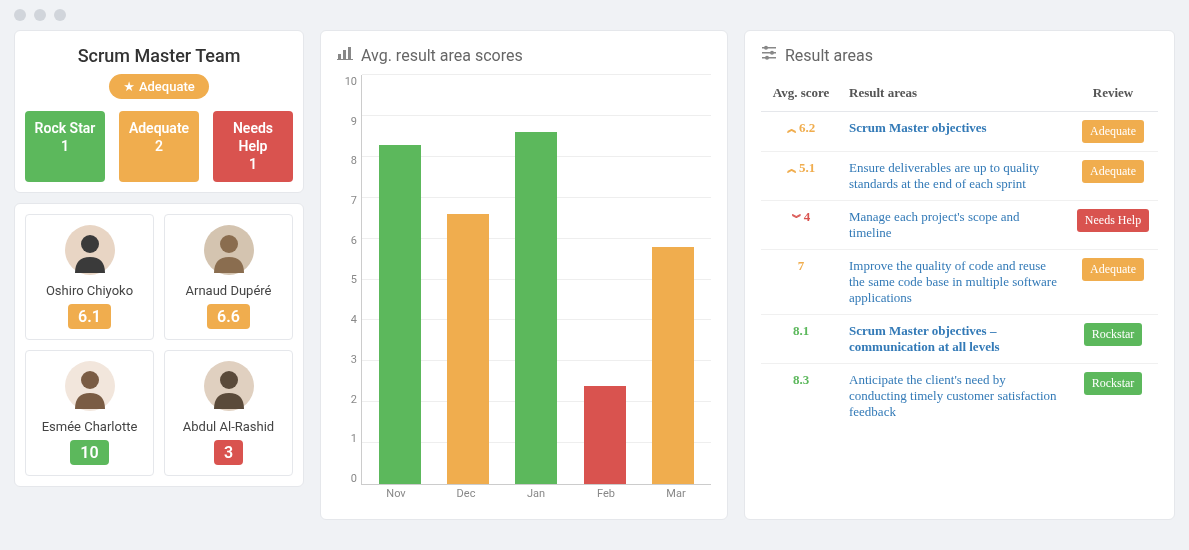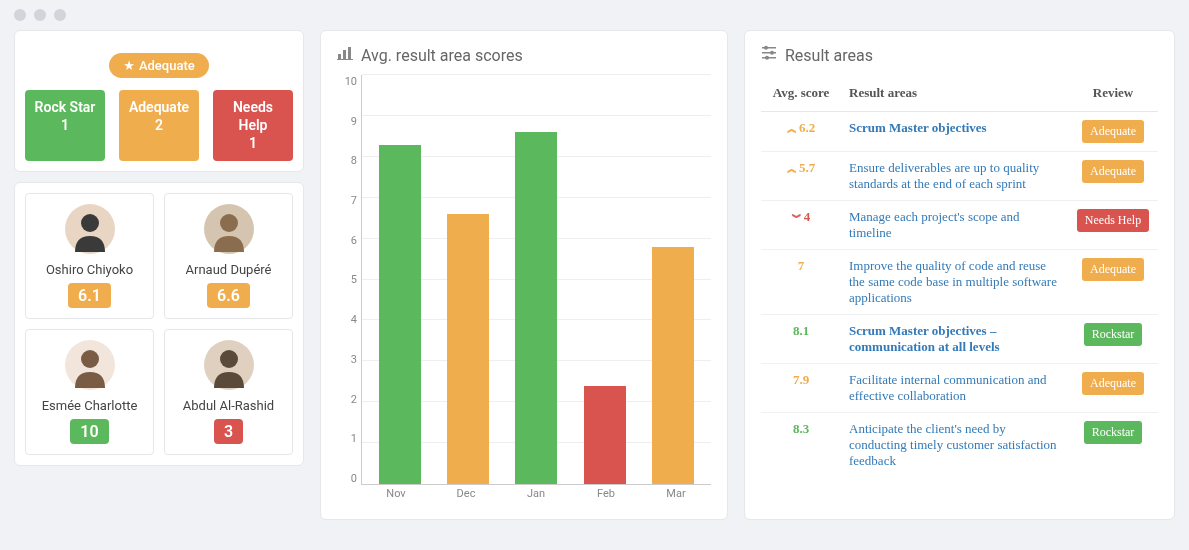--- a/index.html
+++ b/index.html
@@ -115,20 +115,21 @@
 <div class="window-chrome">
   <div class="chrome-dot"></div>
   <div class="chrome-dot"></div>
   <div class="chrome-dot"></div>
 </div>
 
 <div class="container">
 
   <div class="left-col">
     <div class="panel team-panel">
+      <div class="team-title">Scrum Master Team</div>
       <div class="badge-row">
         <span class="badge-pill">
           <span>★</span>
           <span>Adequate</span>
         </span>
       </div>
       <div class="status-grid" id="status-grid">
           <div class="status-box green">
             <div>Rock Star</div>
             <div>1</div>
@@ -255,45 +256,40 @@
           <th>Review</th>
         </tr>
       </thead>
       <tbody id="results-body">
           <tr>
             <td class="score-cell c-orange"><span class="arrow">︽</span><span>6.2</span></td>
             <td><span class="area-link area-title-strong">Scrum Master objectives</span></td>
             <td class="review-cell"><span class="review-badge" style="background:#f0ad4e">Adequate</span></td>
           </tr>
           <tr>
-            <td class="score-cell c-orange"><span class="arrow">︽</span><span>5.7</span></td>
+            <td class="score-cell c-orange"><span class="arrow">︽</span><span>5.1</span></td>
             <td><span class="area-link">Ensure deliverables are up to quality standards at the end of each sprint</span></td>
             <td class="review-cell"><span class="review-badge" style="background:#f0ad4e">Adequate</span></td>
           </tr>
           <tr>
             <td class="score-cell c-red"><span class="arrow">︾</span><span>4</span></td>
             <td><span class="area-link">Manage each project's scope and timeline</span></td>
             <td class="review-cell"><span class="review-badge" style="background:#d9534f">Needs Help</span></td>
           </tr>
           <tr>
             <td class="score-cell c-orange"><span>7</span></td>
             <td><span class="area-link">Improve the quality of code and reuse the same code base in multiple software applications</span></td>
             <td class="review-cell"><span class="review-badge" style="background:#f0ad4e">Adequate</span></td>
           </tr>
           <tr>
             <td class="score-cell c-green"><span>8.1</span></td>
             <td><span class="area-link area-title-strong">Scrum Master objectives – communication at all levels</span></td>
             <td class="review-cell"><span class="review-badge" style="background:#5cb85c">Rockstar</span></td>
           </tr>
           <tr>
-            <td class="score-cell c-orange"><span>7.9</span></td>
-            <td><span class="area-link">Facilitate internal communication and effective collaboration</span></td>
-            <td class="review-cell"><span class="review-badge" style="background:#f0ad4e">Adequate</span></td>
-          </tr>
-          <tr>
             <td class="score-cell c-green"><span>8.3</span></td>
             <td><span class="area-link">Anticipate the client's need by conducting timely customer satisfaction feedback</span></td>
             <td class="review-cell"><span class="review-badge" style="background:#5cb85c">Rockstar</span></td>
           </tr>
         </tbody>
     </table>
   </div>
 
 </div>
 

